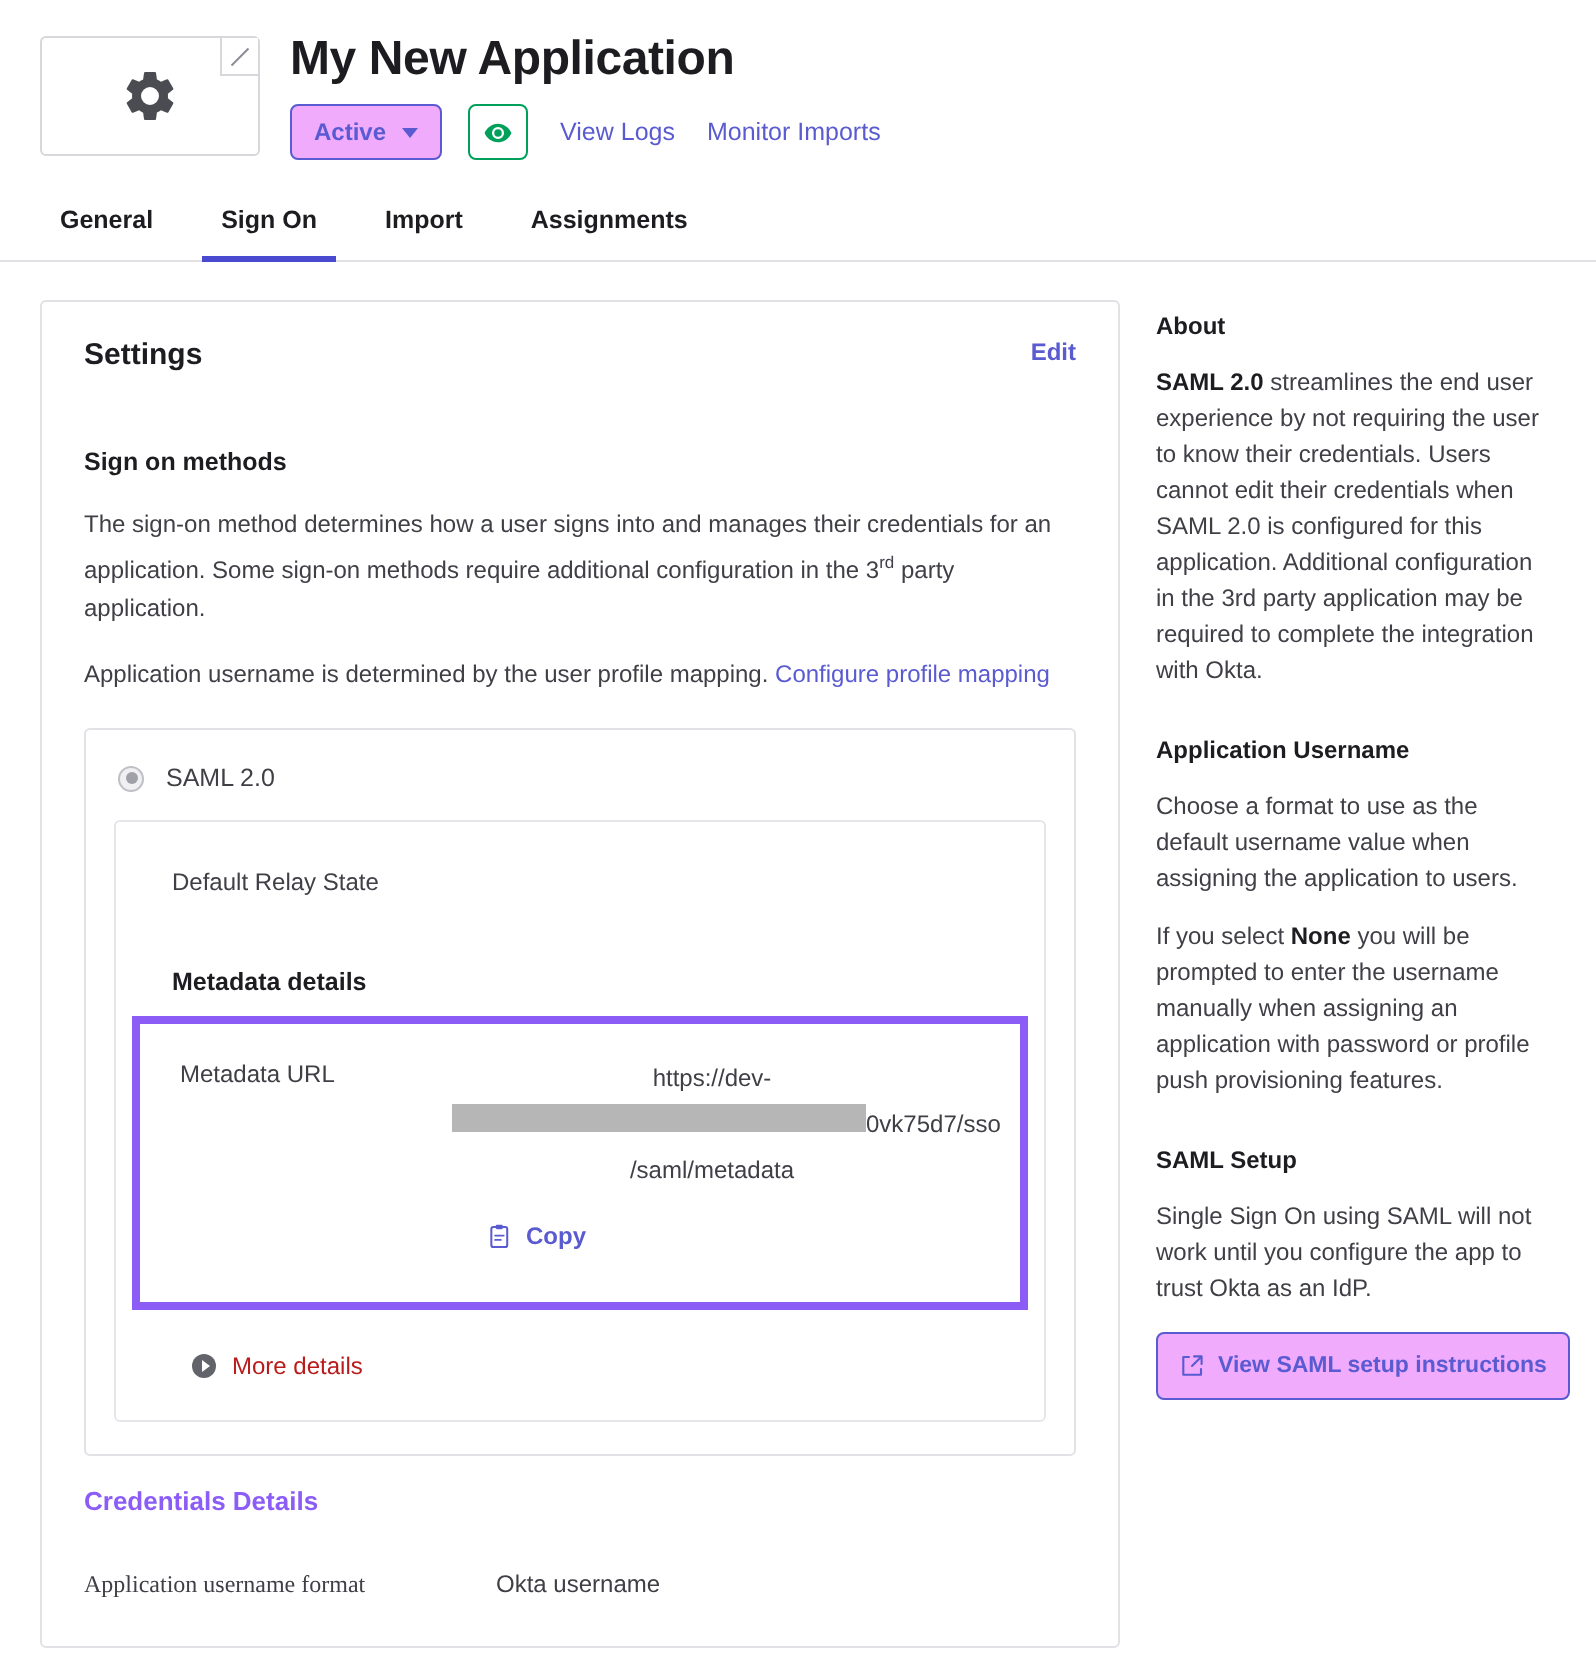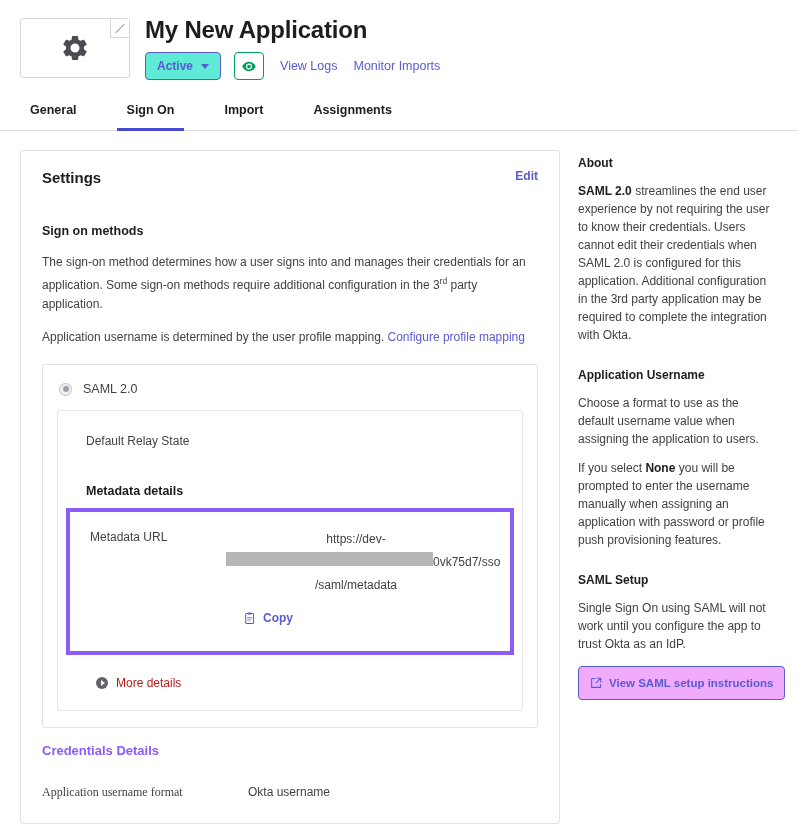--- a/index.html
+++ b/index.html
@@ -72,21 +72,21 @@
     display: flex;
     align-items: center;
     gap: 0;
   }
   .status-button {
     display: inline-flex;
     align-items: center;
     gap: 8px;
     border: 1px solid #5a5ad1;
     border-radius: 4px;
-    background: #5eead4;
+    background: #f0abfc;
     color: #5a5ad1;
     font-size: 12px;
     font-weight: bold;
     padding: 6px 11px;
     line-height: 14px;
     cursor: pointer;
   }
   .caret-down {
     width: 0; height: 0;
     border-left: 4px solid transparent;
@@ -114,21 +114,21 @@
     cursor: pointer;
     line-height: 16px;
   }
 
   
   .tabs-bar {
     margin-top: 17px;
     padding: 0 20px;
     border-bottom: 1px solid #e1e1e6;
     display: flex;
-    gap: 16px;
+    gap: 0;
   }
   .tab {
     font-size: 12.5px;
     font-weight: bold;
     color: #1d1d21;
     padding: 6px 10px 10px 10px;
     margin-right: 14px;
     border-bottom: 3px solid transparent;
     margin-bottom: -1px;
     cursor: pointer;

